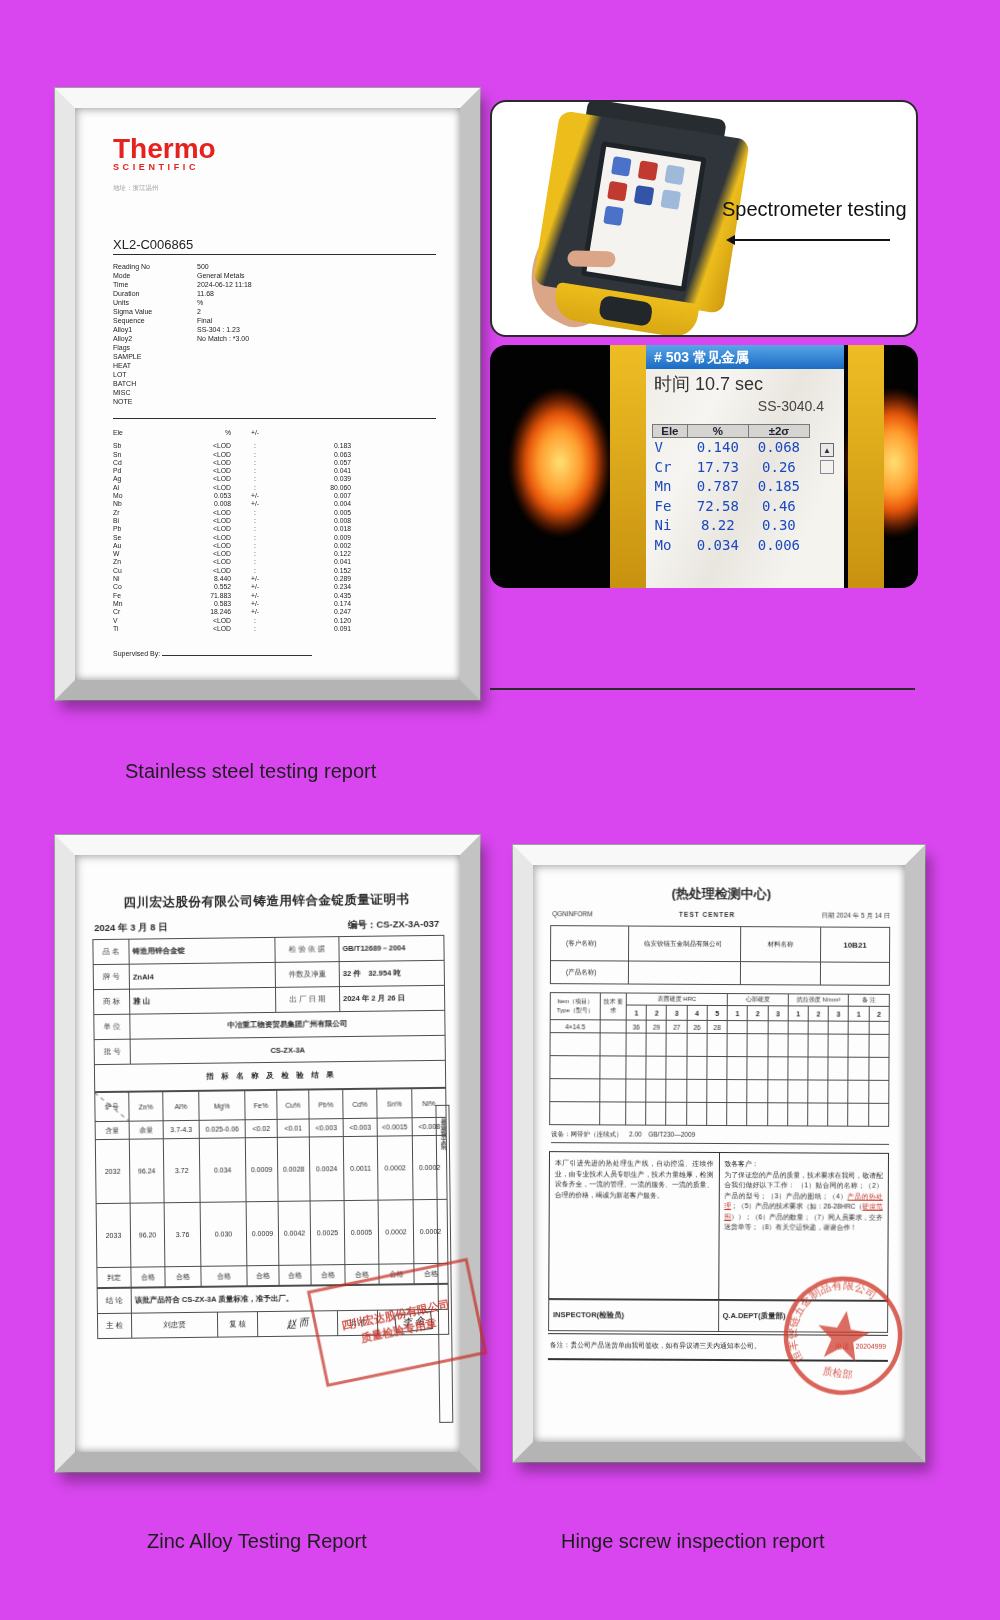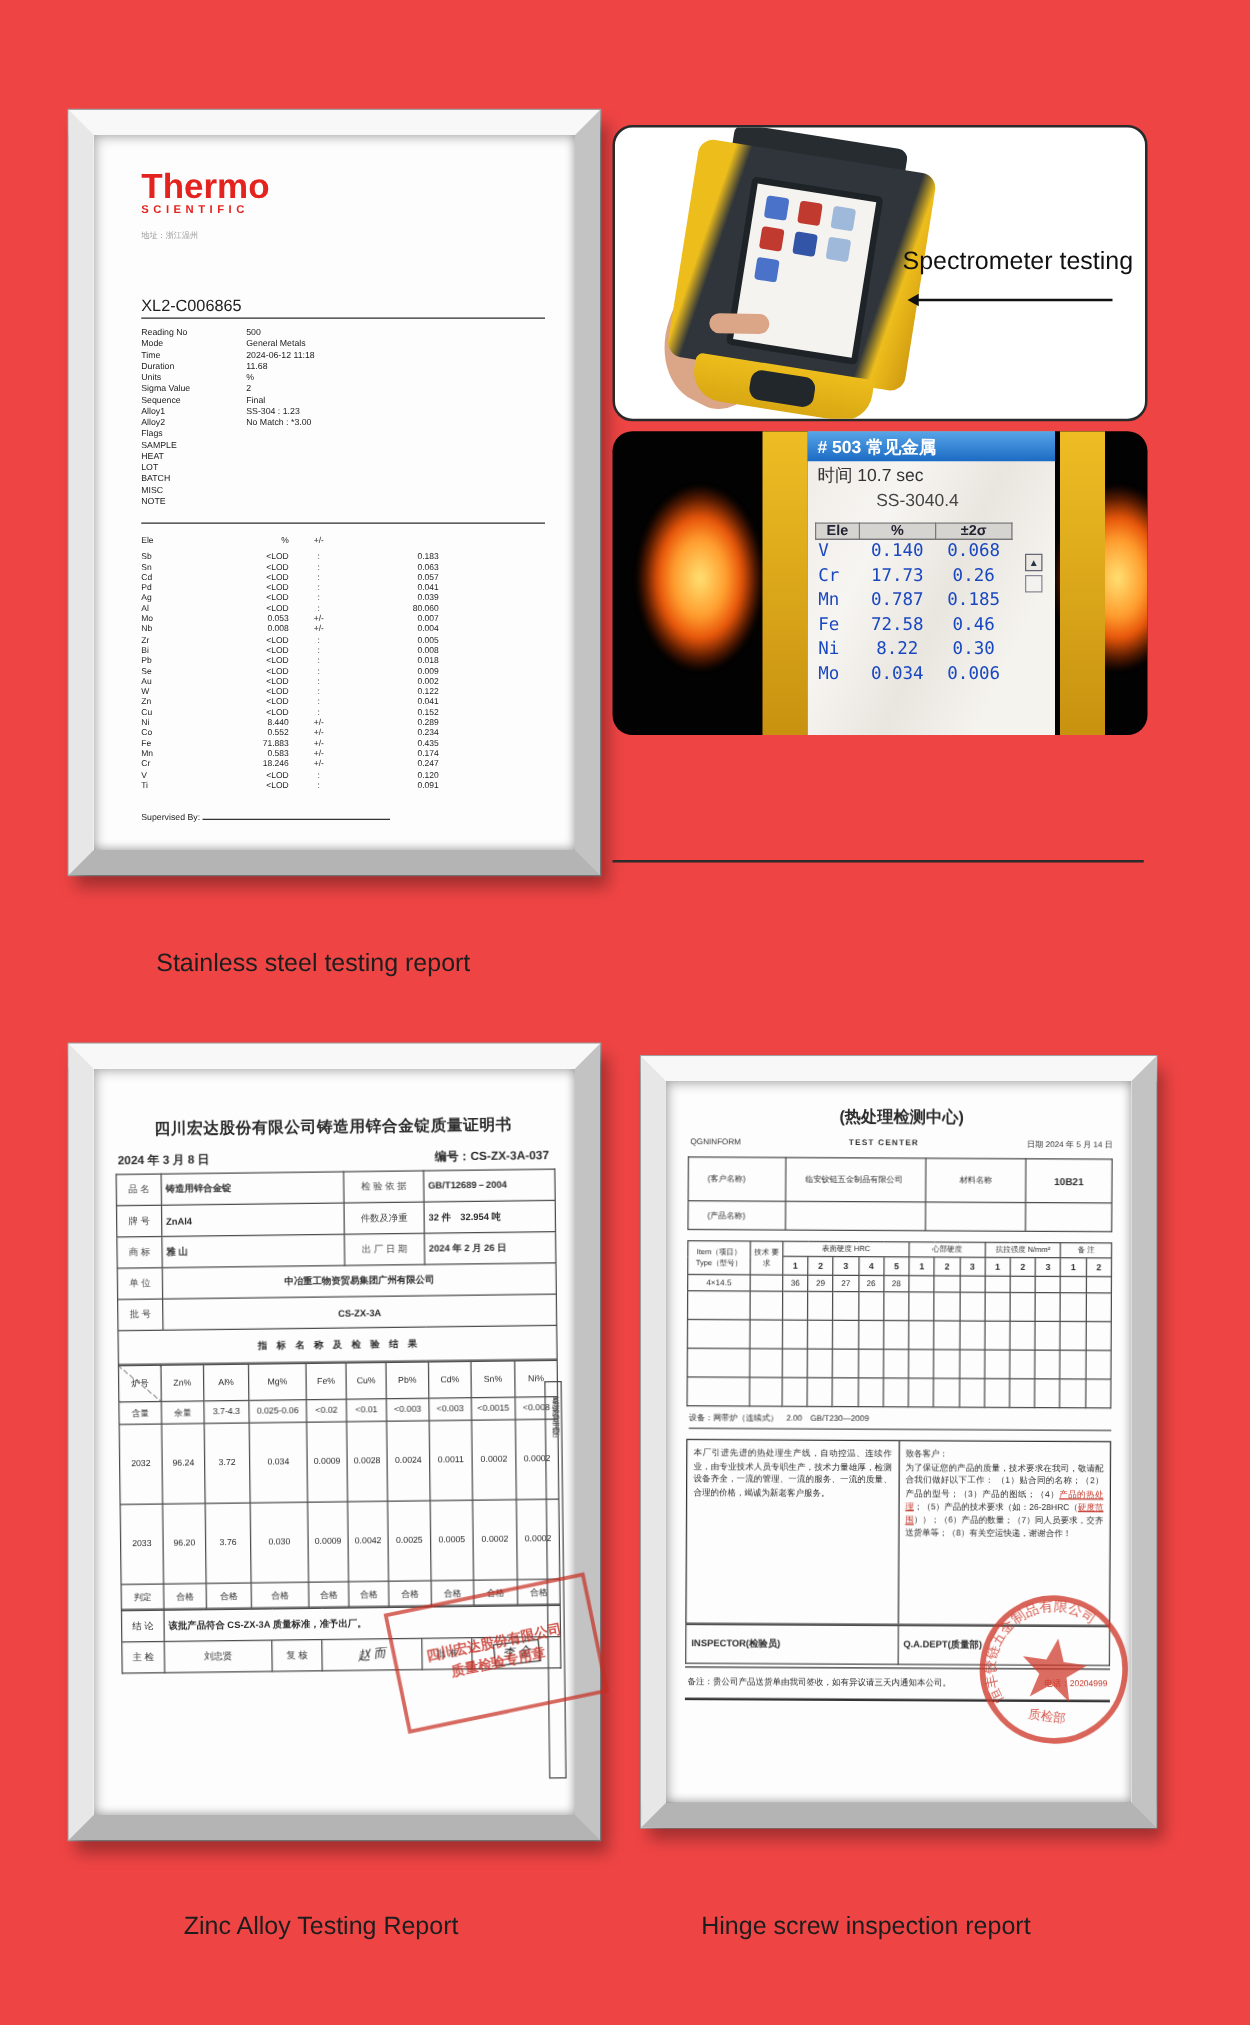--- a/index.html
+++ b/index.html
@@ -1,16 +1,16 @@
 <!DOCTYPE html>
 <html><head>
 <meta charset="utf-8">
 <style>
   html,body{margin:0;padding:0;background:#eeeeef;}
-  .canvas{position:relative;width:1000px;height:1620px;background:#ef4444;overflow:hidden;
+  .canvas{position:relative;width:1000px;height:1620px;background:#d946ef;overflow:hidden;
           font-family:"Liberation Sans",sans-serif;color:#222;}
 
   
   .frame{position:absolute;box-sizing:border-box;border:20px solid;
          border-color:#f8f8f8 #c3c3c3 #b4b4b4 #e7e7e7;background:#fff;
          box-shadow:6px 10px 12px rgba(0,0,0,.32),0 0 0 1px #a2a2a2;}
   .page{position:absolute;inset:0;background:#fdfdfd;
         box-shadow:inset 2px 2px 9px rgba(0,0,0,.28),inset -2px -2px 7px rgba(0,0,0,.18);}
   .f1{left:55px;top:88px;width:425px;height:612px;}
   .f2{left:55px;top:835px;width:425px;height:637px;}
@@ -60,22 +60,22 @@
   
   .p2{left:490px;top:345px;width:428px;height:243px;background:#020202;border-radius:16px;}
   .bar{position:absolute;top:0;bottom:0;width:36px;background:linear-gradient(180deg,#eebd24,#c89210);}
   .bar.l{left:120px;}.bar.r{right:34px;}
   .glow{position:absolute;width:120px;height:175px;border-radius:50%;filter:blur(2px);
         background:radial-gradient(closest-side,#ffe173 0%,#ff9d2e 35%,#e8560a 55%,rgba(140,40,0,.5) 75%,transparent 85%);}
   .glow.l{left:10px;top:30px;}.glow.r{right:-36px;top:30px;}
   .p2-screen{position:absolute;left:156px;top:0;width:198px;height:100%;
              background:linear-gradient(115deg,#efece7 0%,#f7f5f1 30%,#e9e6e0 55%,#f5f3ee 80%);}
   .p2-titlebar{height:24px;background:linear-gradient(#58a5e8,#1b6bc4);color:#fff;font-weight:bold;font-size:14px;line-height:24px;padding-left:8px;}
-  .p2-line1{font-size:14px;color:#333;padding:3px 8px 0;}
-  .p2-line2{font-size:14px;color:#444;padding:2px 30px 0 8px;display:flex;justify-content:center;}
+  .p2-line1{font-size:18px;color:#333;padding:3px 8px 0;}
+  .p2-line2{font-size:14px;color:#444;padding:2px 20px 0 8px;display:flex;justify-content:flex-end;}
   .p2-table{margin:10px 0 0 6px;width:158px;}
   .p2-table th{border:1.5px solid #78787a;background:#d6d4d0;font-size:11.5px;color:#223;padding:0 4px;font-weight:bold;}
   .p2-table td{font-family:"DejaVu Sans Mono",monospace;font-size:14px;color:#1a48c0;line-height:19.5px;padding:0 2px;}
   .p2-table td:nth-child(2),.p2-table td:nth-child(3){text-align:center;}
   .p2-scroll{position:absolute;right:10px;top:98px;width:14px;height:112px;}
   .p2-scroll .up{width:14px;height:14px;border:1px solid #667;background:#ece9e4;font-size:8px;line-height:13px;text-align:center;color:#234;box-sizing:border-box;}
   .p2-scroll .box{width:14px;height:14px;border:1px solid #889;background:#f4f2ee;margin-top:3px;box-sizing:border-box;}
 
   .divider{position:absolute;left:490px;top:688px;width:425px;height:2px;background:#2b2b2b;}
 

